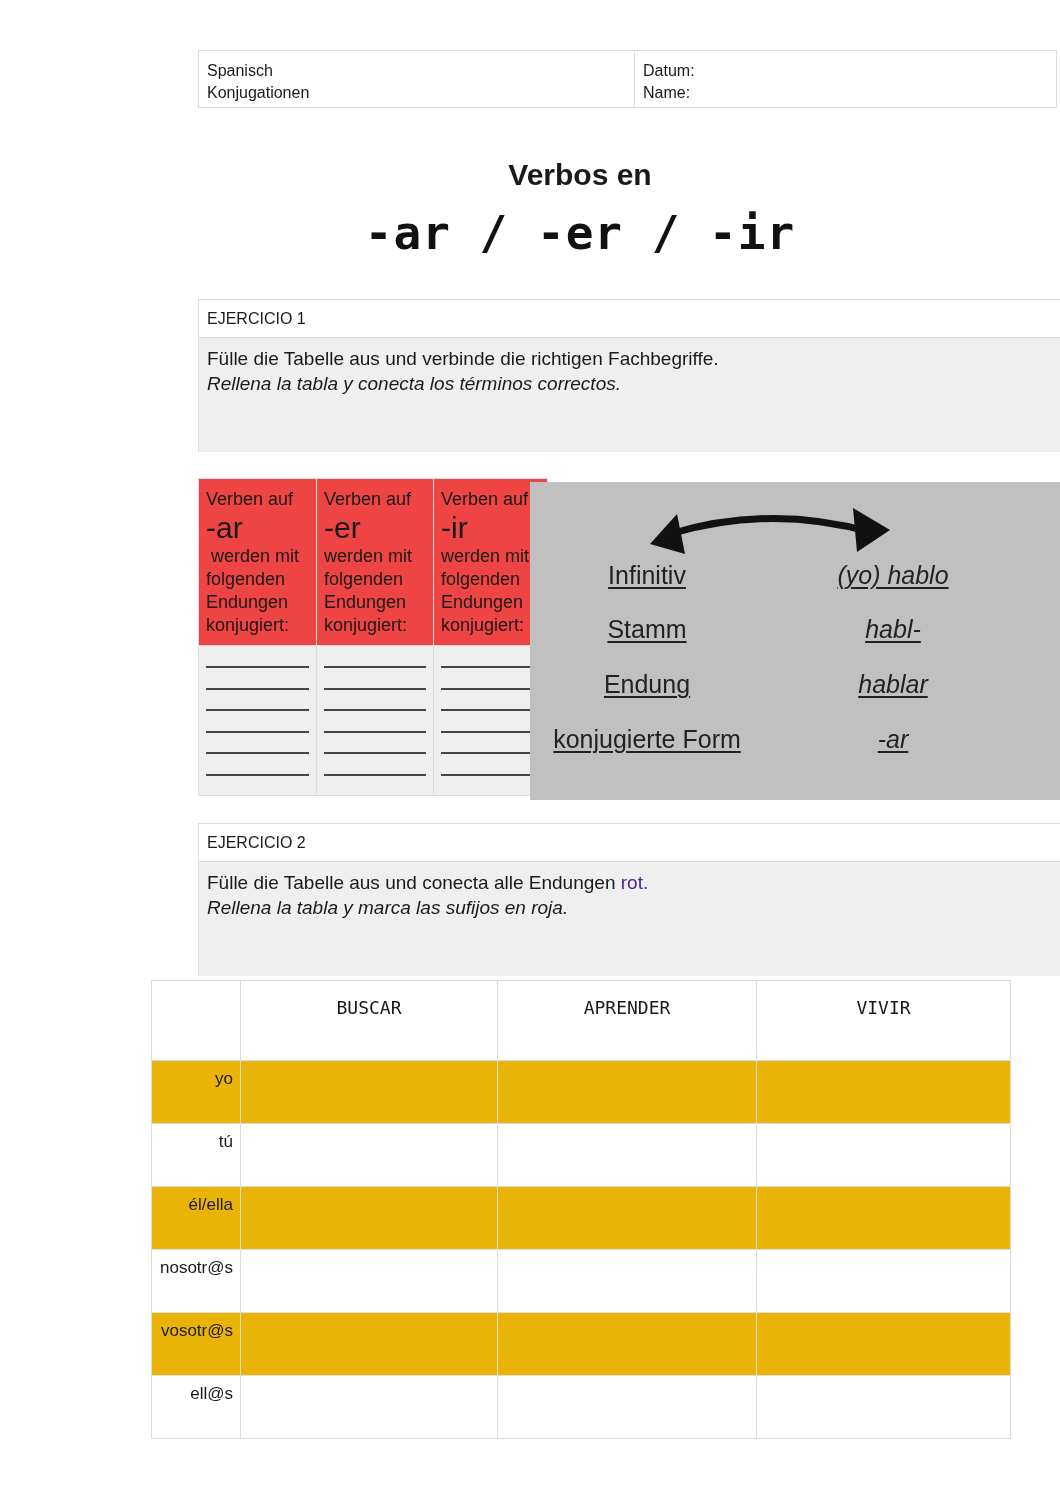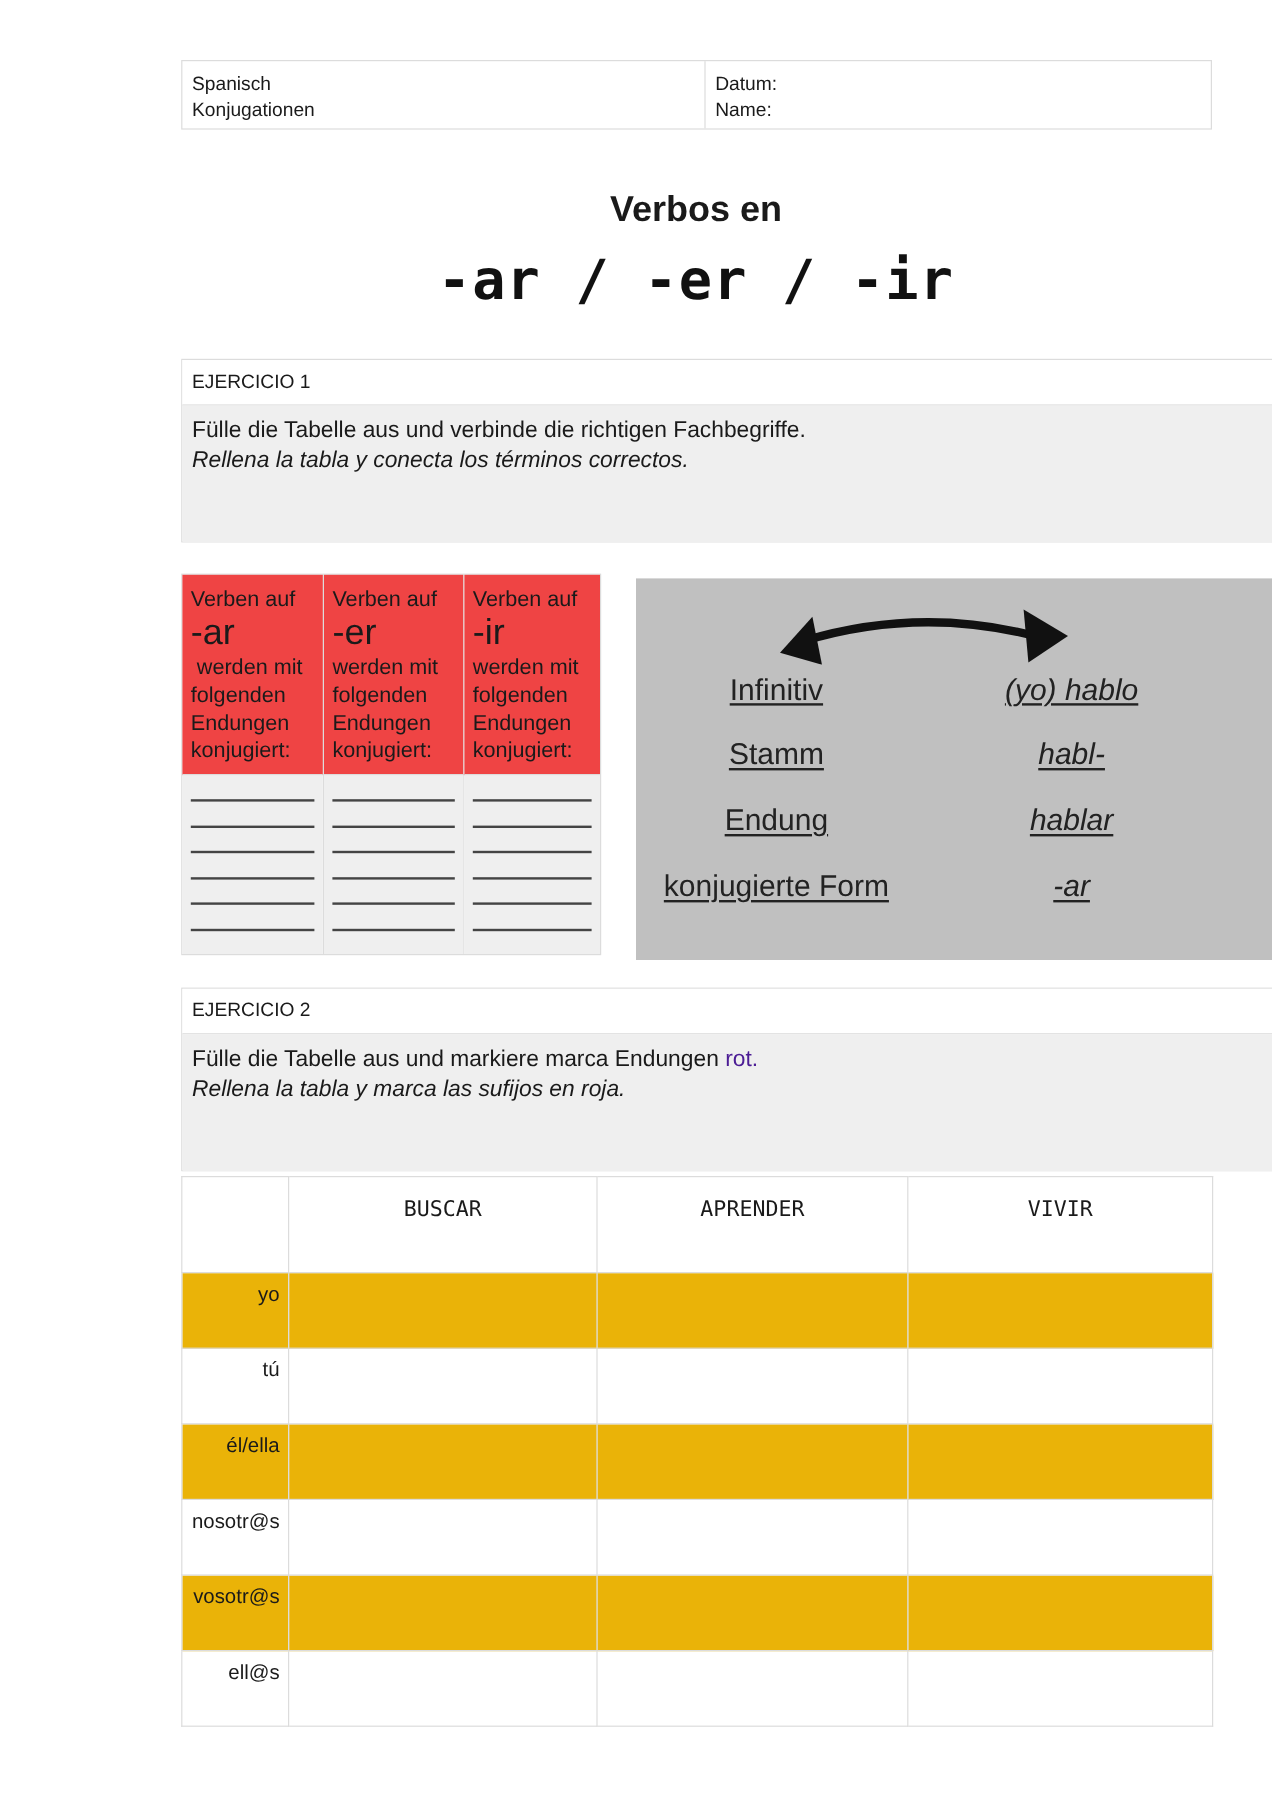--- a/index.html
+++ b/index.html
@@ -1,18 +1,18 @@
 <!DOCTYPE html>
 <html><head>
 <meta charset="utf-8">
 <style>
   html, body { margin:0; padding:0; background:#ffffff; }
   body { width:1060px; height:1500px; position:relative; font-family:"Liberation Sans", sans-serif; color:#1a1a1a; overflow:hidden; }
   .abs { position:absolute; box-sizing:border-box; }
-  .bord { border:1px solid #dcdcdc; }
+  .bord { border:1px solid #dcdcdc;margin-left:47px; }
 
   
   #hdr { left:151px; top:50px; width:859px; height:58px; display:flex; }
   #hdr .cell { box-sizing:border-box; padding:9px 8px; font-size:16px; line-height:22px; }
   #hdr .c1 { width:436px; border-right:1px solid #dcdcdc; }
   #hdr .c2 { flex:1; }
 
   #title { left:0; width:1160px; top:158px; text-align:center; font-size:30px; font-weight:bold; }
   #subtitle { left:0; width:1160px; top:206px; text-align:center; font-size:46px; font-family:"DejaVu Sans Mono", monospace; font-weight:bold; letter-spacing:1px; color:#111; }
 
@@ -136,21 +136,21 @@
   <div class="term l" style="top:188px">Endung</div>
   <div class="term r" style="top:79px">(yo) hablo</div>
   <div class="term r" style="top:133px">habl-</div>
   <div class="term r" style="top:188px">hablar</div>
   <div class="term r" style="top:243px">-ar</div>
 </div>
 
 <div id="ex2" class="abs ex bord">
   <div class="head">EJERCICIO 2</div>
   <div class="body">
-    <div><span style="white-space:pre">Fülle die Tabelle aus und markiere marca Endungen </span><span class="red" style="color: #4c1d95;">rot.</span></div>
+    <div><span style="white-space:pre">Fülle die Tabelle aus und conecta alle Endungen </span><span class="red" style="color: #4c1d95;">rot.</span></div>
     <div class="it">Rellena la tabla y marca las sufijos en roja.</div>
   </div>
 </div>
 
 <div id="ctab" class="abs">
   <table>
     <colgroup>
         <col style="width:89px">
         <col style="width:257px">
         <col style="width:259px">

